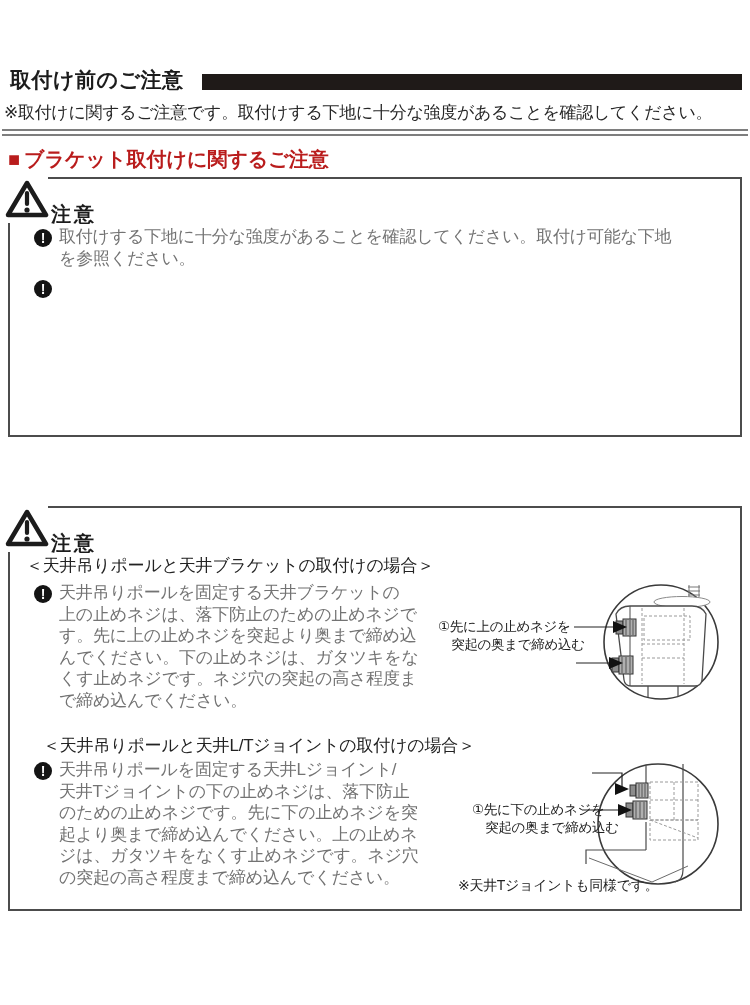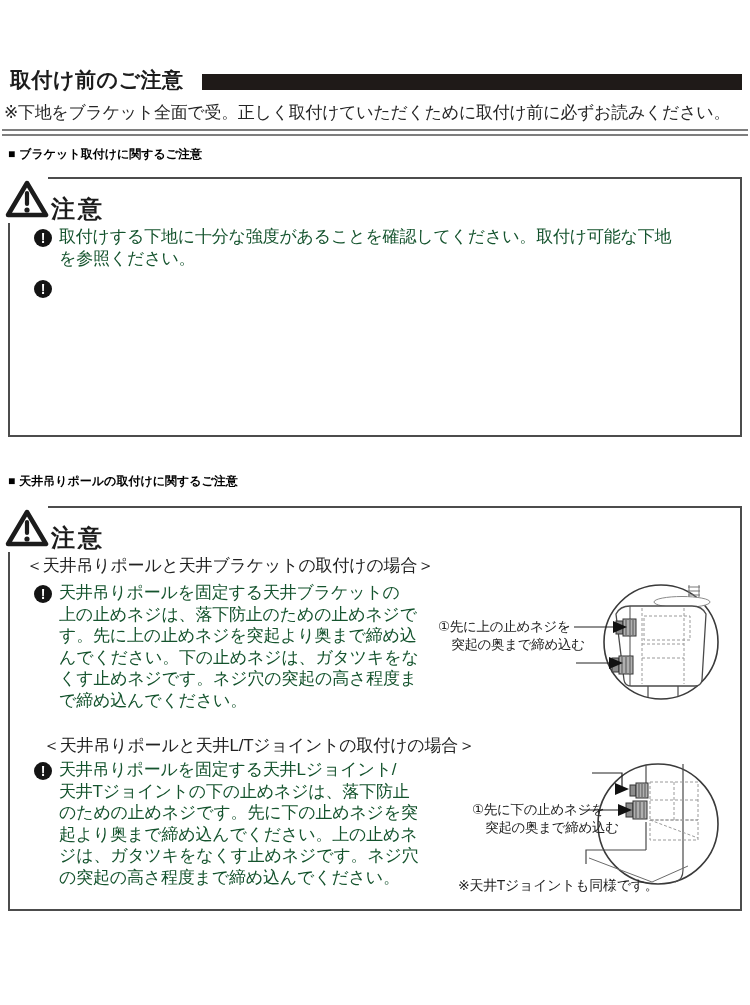--- a/index.html
+++ b/index.html
@@ -8,50 +8,50 @@
     font-family:"Liberation Sans","DejaVu Sans",sans-serif;color:#2a2a2a;
   }
   .abs{position:absolute;}
   .pre{white-space:pre-line;}
   
   #page-title{left:10px;top:66px;font-size:21px;font-weight:600;color:#1c1c1c;letter-spacing:0.5px;}
   #title-bar{left:202px;top:74px;width:540px;height:16px;background:#1f1a18;}
   #notice-text{left:4px;top:101px;width:744px;font-size:17px;color:#262626;letter-spacing:-0.3px;}
   #double-rule{left:2px;top:129px;width:746px;height:3px;border-top:2px solid #7e7e7e;border-bottom:2px solid #7e7e7e;}
   
-  .sec-heading{font-size:12px;font-weight:600;color:#000000;}
+  .sec-heading{font-size:20px;font-weight:600;color:#b91c1c;}
   #sec1-heading{left:8px;top:146px;}
   #sec2-heading{left:8px;top:473px;}
   .sq{margin-right:4px;}
   
   .warnbox{border:2px solid #4c4c4c;background:#fff;}
   #warnbox1{left:8px;top:177px;width:730px;height:256px;}
   #warnbox2{left:8px;top:506px;width:730px;height:401px;}
   .corner-patch{position:absolute;left:-2px;top:-2px;width:40px;height:46px;background:#fff;}
   .tri-icon{position:absolute;left:-5px;top:0px;width:44px;height:40px;}
-  .caution-label{position:absolute;left:41px;top:14px;font-size:24px;font-weight:600;color:#1c1c1c;letter-spacing:3px;}
+  .caution-label{position:absolute;left:41px;top:22px;font-size:20px;font-weight:600;color:#1c1c1c;letter-spacing:3px;}
   
   .excl{position:absolute;width:18px;height:18px;border-radius:50%;background:#141414;color:#ffffff;
         font-size:14px;font-weight:bold;text-align:center;line-height:18px;}
-  .btext{position:absolute;font-size:17px;line-height:21.5px;color:#14532d;letter-spacing:-0.2px;}
+  .btext{position:absolute;font-size:17px;line-height:21.5px;color:#737373;letter-spacing:-0.2px;}
   .subhead{position:absolute;font-size:17px;color:#222;letter-spacing:-0.2px;}
   
   .region{position:absolute;}
   .ann{position:absolute;font-size:13.5px;line-height:17.5px;color:#222;letter-spacing:-0.3px;}
   .dnote{position:absolute;font-size:14px;color:#222;letter-spacing:-0.3px;}
   .dsvg{position:absolute;left:0;top:0;}
 </style>
 </head>
 <body>
 
 <div id="page">
 
   <div class="abs" id="page-title">取付け前のご注意</div>
   <div class="abs" id="title-bar"></div>
-  <div class="abs" id="notice-text">※下地をブラケット全面で受。正しく取付けていただくために取付け前に必ずお読みください。</div>
+  <div class="abs" id="notice-text">※取付けに関するご注意です。取付けする下地に十分な強度があることを確認してください。</div>
   <div class="abs" id="double-rule"></div>
 
   <div class="abs sec-heading" id="sec1-heading">
     <span class="sq">■</span><span>ブラケット取付けに関するご注意</span>
   </div>
 
   <div class="abs warnbox" id="warnbox1">
     <div class="corner-patch"></div>
     <svg class="tri-icon" viewBox="0 0 44 40">
       <path d="M22 4 L41 36 L3 36 Z" fill="#ffffff" stroke="#1c1c1c" stroke-width="4.5" stroke-linejoin="round"></path>
@@ -60,23 +60,20 @@
     </svg>
     <div class="caution-label">注意</div>
 
     <div class="excl" style="left:24px;top:50px;">!</div>
     <div class="btext pre" style="left:49px;top:47px;width:690px;">取付けする下地に十分な強度があることを確認してください。取付け可能な下地
 を参照ください。</div>
 
     <div class="excl" style="left:24px;top:101px;">!</div>
   </div>
 
-  <div class="abs sec-heading" id="sec2-heading">
-    <span class="sq">■</span><span>天井吊りポールの取付けに関するご注意</span>
-  </div>
 
   <div class="abs warnbox" id="warnbox2">
     <div class="corner-patch"></div>
     <svg class="tri-icon" viewBox="0 0 44 40">
       <path d="M22 4 L41 36 L3 36 Z" fill="#ffffff" stroke="#1c1c1c" stroke-width="4.5" stroke-linejoin="round"></path>
       <line x1="22" y1="14" x2="22" y2="25" stroke="#1c1c1c" stroke-width="4.2" stroke-linecap="round"></line>
       <circle cx="22" cy="31" r="2.6" fill="#1c1c1c"></circle>
     </svg>
     <div class="caution-label">注意</div>
 

